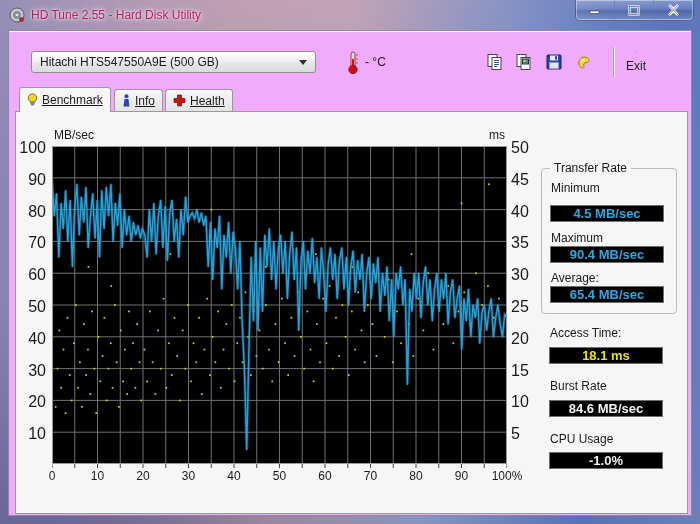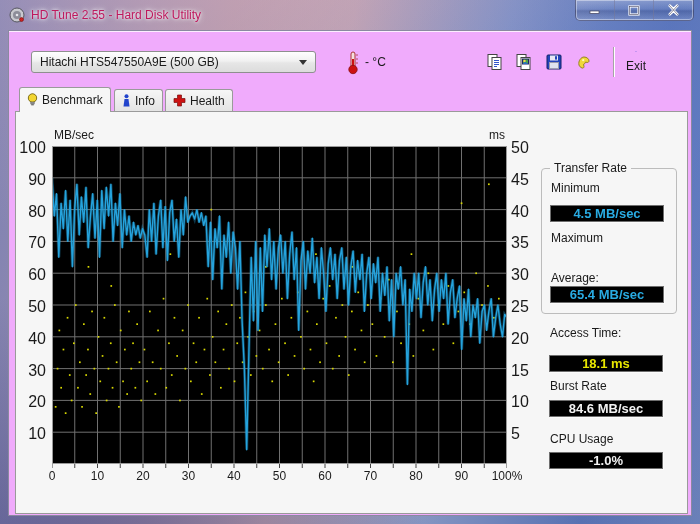--- a/index.html
+++ b/index.html
@@ -40,21 +40,21 @@
     border-left:4px solid transparent; border-right:4px solid transparent; border-top:5px solid #333; }
   .temp-wrap { position:absolute; left:338px; top:18px; display:flex; align-items:center; gap:6px; height:26px; }
   .toolbtn { position:absolute; top:20px; width:22px; height:22px; display:flex; align-items:center; justify-content:center; }
   .tool-sep { position:absolute; left:604px; top:16px; width:1px; height:30px; background:#a5a5a5; box-shadow:1px 0 0 #fff; }
   .exit-wrap { position:absolute; left:617px; top:20px; height:22px; display:flex; align-items:center; gap:7px;flex-direction:column; }
   
   .tab { position:absolute; display:flex; align-items:center; gap:4px; padding:0 7px;
     border:1px solid #9a9a9a; border-bottom:none; border-radius:3px 3px 0 0;
     background:linear-gradient(#f6f6f6,#e4e4e4); height:22px; top:58px; }
   .tab.active { top:56px; height:25px; background:#f6f6f6; z-index:5; }
-  .tab-label { white-space:nowrap; }
+  .tab-label { white-space:nowrap;text-decoration:underline; }
   
   .page { position:absolute; left:6px; top:80px; width:673px; height:403px;
     background:#f6f6f6; border:1px solid #9a9a9a; z-index:2; }
   .axis-title { position:absolute; color:#1a1a1a; }
   .ylabels span, .yrlabels span { position:absolute; right:2px; width:100%; text-align:right; font-size:16px; }
   .yrlabels span { text-align:left; left:0; }
   .ylabels { position:absolute; left:0; top:34px; width:32px; height:318px; }
   .yrlabels { position:absolute; left:495px; top:34px; width:30px; height:318px; }
   .xlabels { position:absolute; left:36px; top:357px; width:455px; height:14px; }
   .xlabels span { position:absolute; transform:translateX(-50%); font-size:12px; }
@@ -65,21 +65,21 @@
     border:1px solid #707070; border-radius:3px; font-size:12px; color:#111;
     background:linear-gradient(#f2f2f2,#ebebeb 48%,#d8d8d8 52%,#cfcfcf);
     box-shadow:inset 0 0 0 1px rgba(255,255,255,.8); }
   .groupbox { position:absolute; left:0; top:56px; width:136px; height:146px;
     border:1px solid #bcbcbc; border-radius:4px; }
   .group-legend { position:absolute; top:-8px; left:8px; background:#f6f6f6; padding:0 4px; }
   .fld-label { position:absolute; left:9px; white-space:nowrap; }
   .val-box { position:absolute; left:8px; width:114px; height:17px; background:#000;
     border:1px solid #6e6e6e; box-shadow:1px 1px 0 rgba(255,255,255,.7);
     font-weight:bold; font-size:13px; text-align:center; line-height:15px; }
-  .v-cyan { color:#29abe2; } .v-yellow { color:#e8e600;margin-top:8px; } .v-white { color:#f2f2f2; }
+  .v-cyan { color:#29abe2; } .v-yellow { color:#e8e600; } .v-white { color:#f2f2f2; }
 </style>
 </head>
 <body>
 
 <div class="titlebar">
   <svg class="app-icon" viewBox="0 0 16 16">
     <circle cx="8" cy="8" r="7" fill="#c9c9cf" stroke="#55555f"></circle>
     <circle cx="8" cy="8" r="4" fill="#8d8d99"></circle>
     <circle cx="8" cy="8" r="1.3" fill="#e8e8ee"></circle>
     <circle cx="12.5" cy="12.5" r="2" fill="#cc2222" stroke="#7a1111" stroke-width="0.6"></circle>
@@ -442,20 +442,21 @@
         <rect x="0.5" y="0.5" width="454" height="317" fill="none" stroke="#9a9a9a"></rect>
       </svg>
 
     <div class="side">
 
       <div class="groupbox">
         <span class="group-legend">Transfer Rate</span>
         <span class="fld-label" style="top:12px">Minimum</span>
         <div class="val-box v-cyan" style="top:36px">4.5 MB/sec</div>
         <span class="fld-label" style="top:62px">Maximum</span>
+        <div class="val-box v-cyan" style="top:77px">90.4 MB/sec</div>
         <span class="fld-label" style="top:102px">Average:</span>
         <div class="val-box v-cyan" style="top:117px">65.4 MB/sec</div>
       </div>
 
       <span class="fld-label" style="top:214px">Access Time:</span>
       <div class="val-box v-yellow" style="top:235px">18.1 ms</div>
 
       <span class="fld-label" style="top:267px">Burst Rate</span>
       <div class="val-box v-white" style="top:288px">84.6 MB/sec</div>
 

